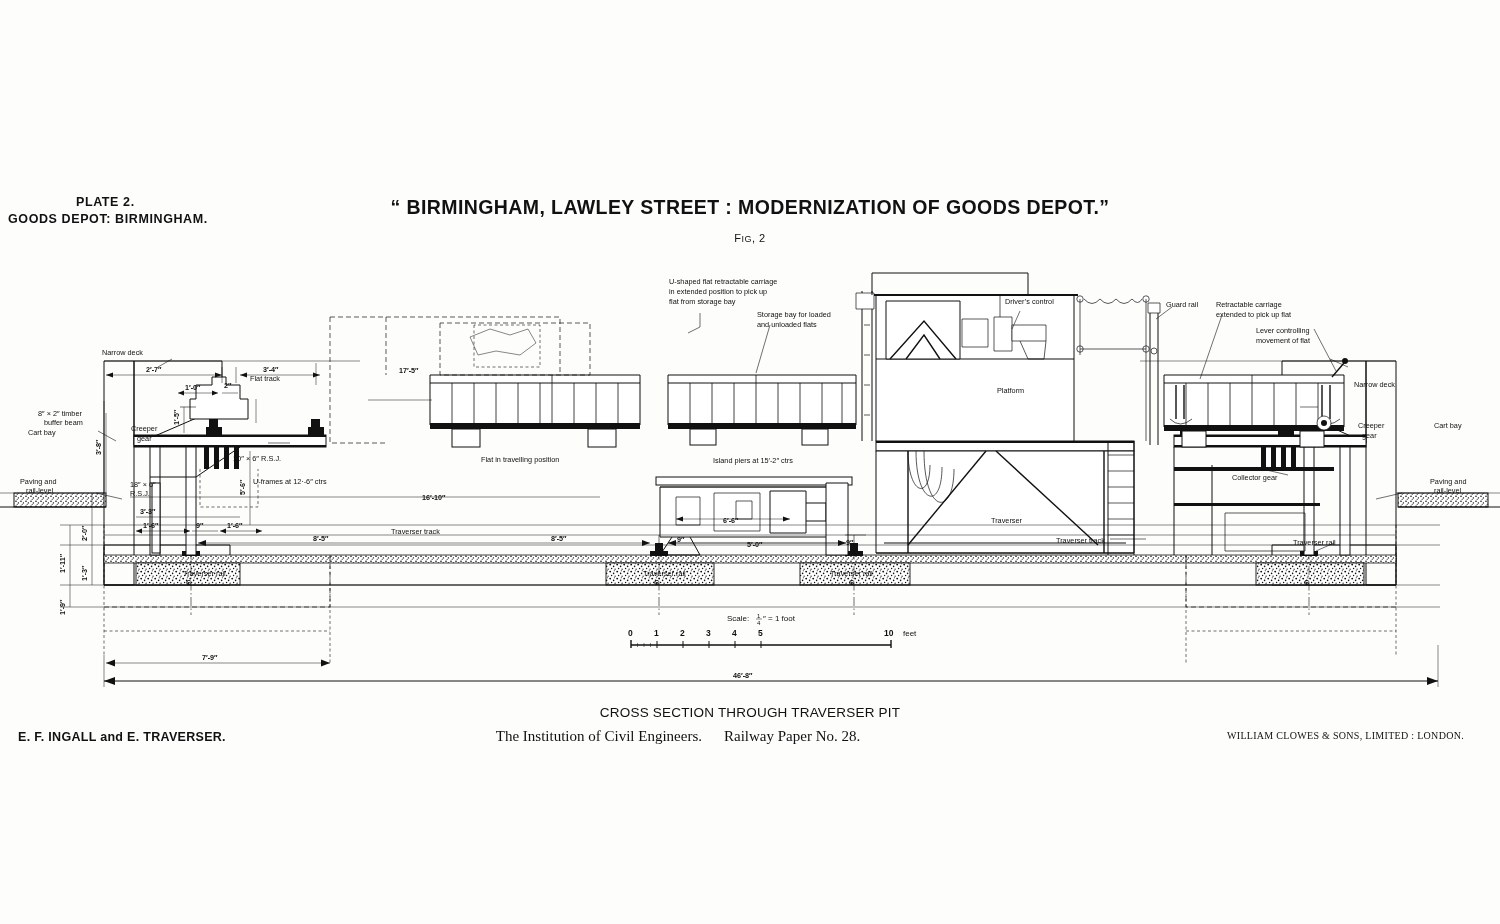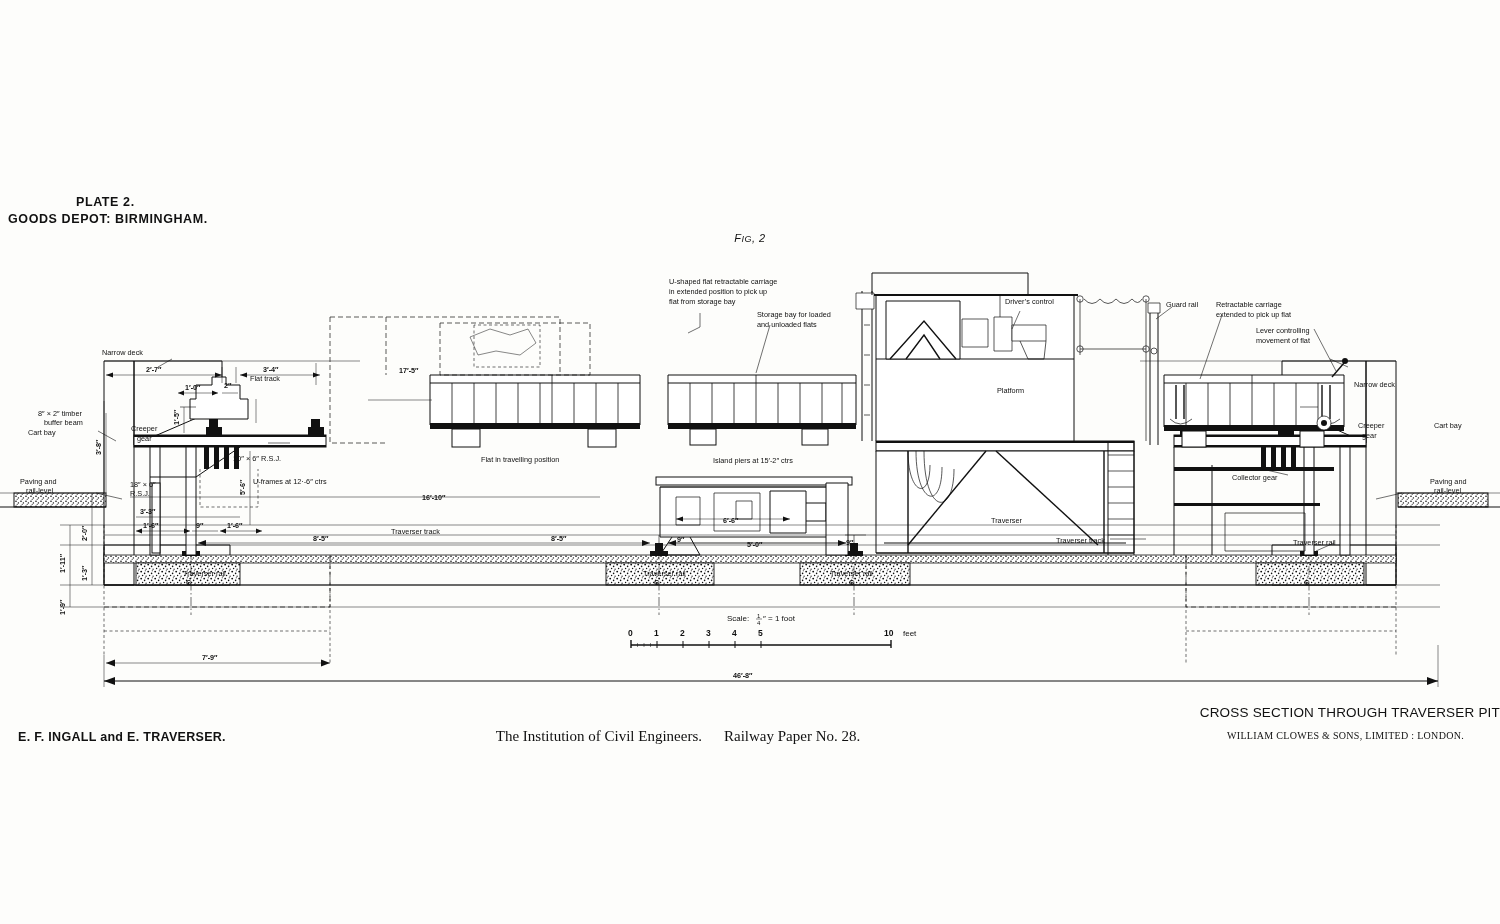--- a/index.html
+++ b/index.html
@@ -40,29 +40,28 @@
     color:#111;
   }
   .fig-label{
     position:absolute;
     left:0; top:232px;
     width:1500px;
     text-align:center;
     font-size:11px;
     font-variant:small-caps;
     letter-spacing:.5px;
-    font-style:italic;
   }
   .fig-label .small{font-size:9px;}
 
   .caption{
     position:absolute;
     left:0; top:705px;
     width:1500px;
-    text-align:right;
+    text-align:center;
     font-size:13.5px;
     letter-spacing:.2px;
     color:#111;
   }
   .institution{
     position:absolute;
     left:0; top:728px;
     width:1356px;
     text-align:center;
     font-family:"Liberation Serif", serif;
@@ -136,20 +135,21 @@
 </head>
 <body>
 
 <div id="page">
 
   <div class="plate-id">
     <span class="l1">PLATE 2.</span>
     <span class="l2">GOODS DEPOT: BIRMINGHAM.</span>
   </div>
 
+  <div class="main-title">“ BIRMINGHAM, LAWLEY STREET : MODERNIZATION OF GOODS DEPOT.”</div>
   <div class="fig-label">
     <span>F</span><span class="small">IG</span><span>, 2</span>
   </div>
 
   <div id="drawing">
   <svg width="1500" height="445" viewBox="0 0 1500 445" xmlns="http://www.w3.org/2000/svg">
 
     <defs>
       <pattern id="stipple" width="7" height="7" patternUnits="userSpaceOnUse">
         <rect width="7" height="7" fill="#fff"></rect>

